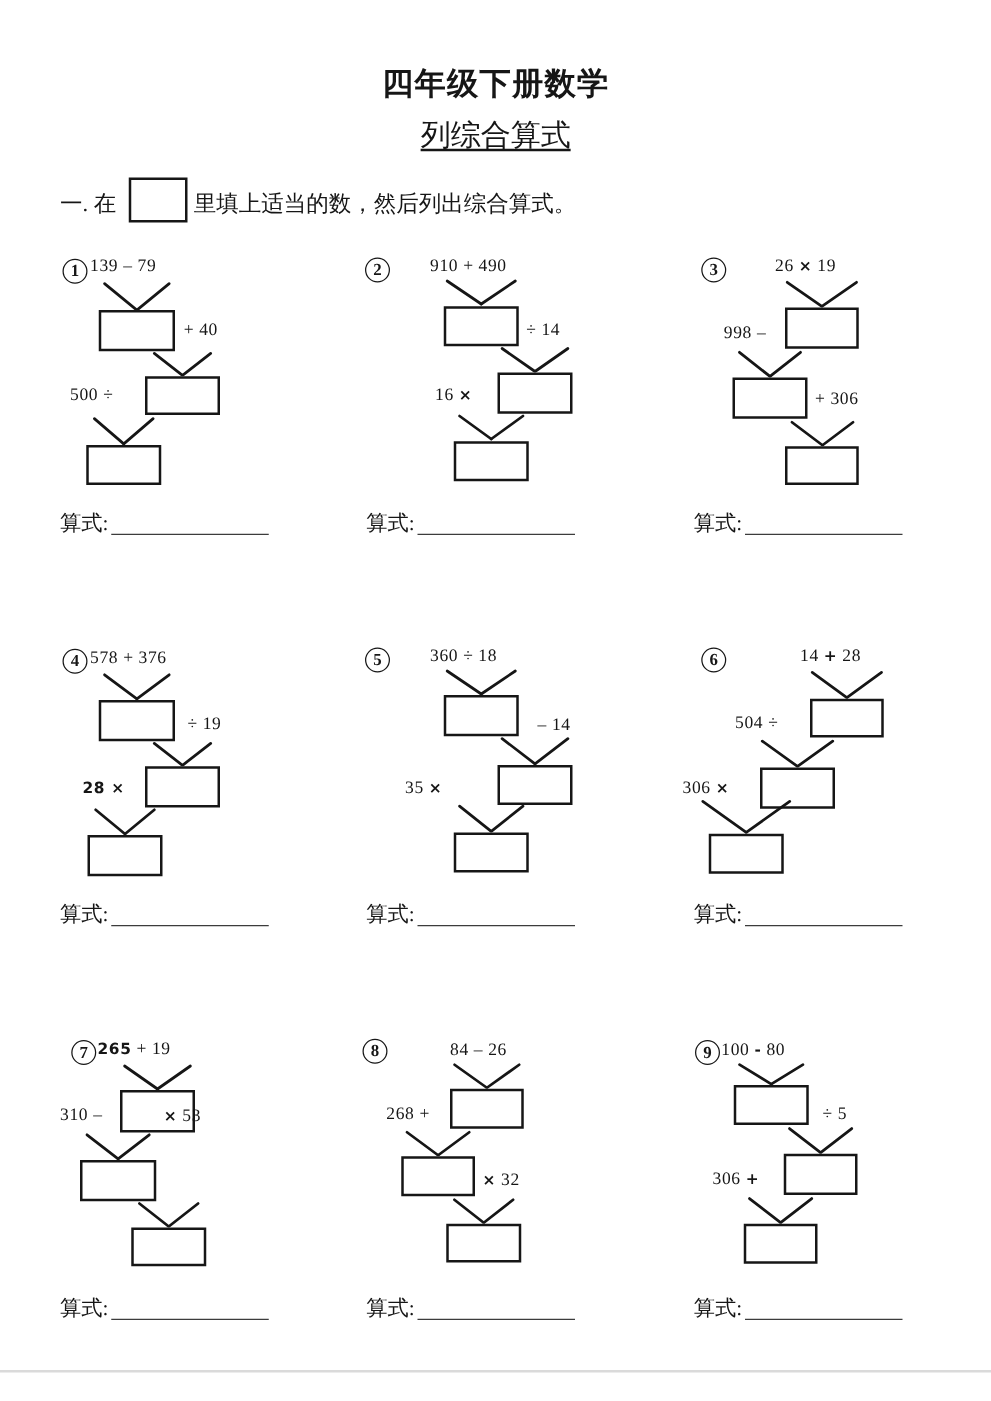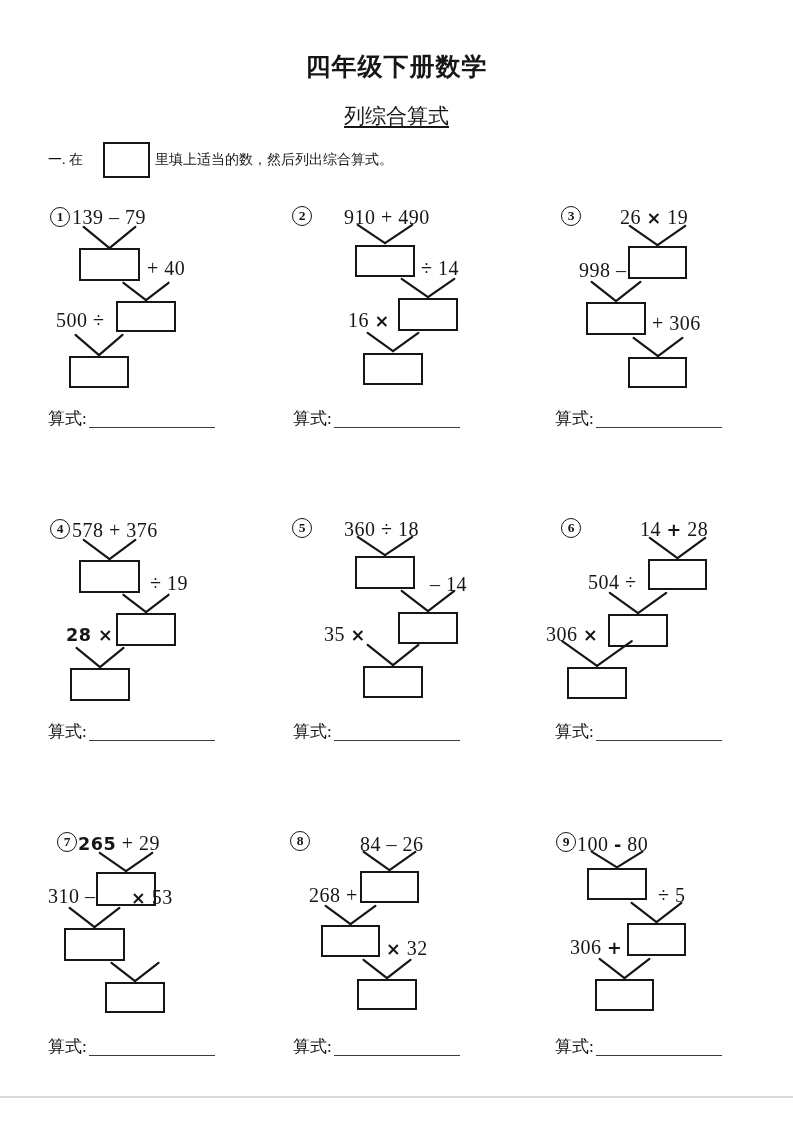--- a/index.html
+++ b/index.html
@@ -6,34 +6,34 @@
   html,body { background:#fff; }
   body {
     width:793px; height:1121px; position:relative; overflow:hidden;
     font-family:"Liberation Serif","DejaVu Serif",serif; color:#161616;
   }
   .title {
     position:absolute; left:0; top:50px; width:793px; text-align:center;
     font-size:25px; font-weight:bold; letter-spacing:1px;
   }
   .subtitle {
-    position:absolute; left:0; top:102px; width:793px; text-align:center;
-    font-size:21px; text-decoration:underline; text-underline-offset:3px;
-  }
-  .instr { position:absolute; font-size:14px; white-space:nowrap; }
+    position:absolute; left:0; top:92px; width:793px; text-align:center;
+    font-size:24px; text-decoration:underline; text-underline-offset:3px;
+  }
+  .instr { position:absolute; font-size:18px; white-space:nowrap; }
   .iblank {
     position:absolute; left:103px; top:142px; width:47px; height:36px;
     border:2px solid #161616; background:#fff;
   }
   .circ {
     position:absolute; width:20px; height:20px; border:1.7px solid #161616;
     border-radius:50%; font-size:13.5px; line-height:17px; text-align:center;
     font-weight:bold;
   }
-  .expr { position:absolute; font-size:20px; white-space:nowrap; letter-spacing:.5px; }
+  .expr { position:absolute; font-size:14px; white-space:nowrap; letter-spacing:.5px; }
   .f-s { font-family:"DejaVu Sans","Liberation Sans",sans-serif; font-weight:700; font-size:.88em; }
   .box { position:absolute; border:2.2px solid #161616; background:#fff; }
   .v { position:absolute; overflow:visible; }
   .v line { stroke:#161616; stroke-width:2.2; vector-effect:non-scaling-stroke; stroke-linecap:round; }
   .ans { position:absolute; font-size:17px; white-space:nowrap; }
   .ansline {
     display:inline-block; width:126px; height:20px; margin-left:2px;
     border-bottom:1.7px solid #3c3c3c; vertical-align:-4px;
   }
   .pbreak { position:absolute; left:0; top:1096px; width:793px; height:2px; background:#dadada; }
@@ -180,21 +180,21 @@
   <svg class="v" style="left:560px;top:640px;width:74px;height:27px" viewBox="0 0 100 100" preserveAspectRatio="none">
       <line x1="3" y1="4" x2="50" y2="96"></line>
       <line x1="97" y1="4" x2="50" y2="96"></line>
     </svg>
   <div class="box" style="left:567px;top:667px;width:60px;height:32px"></div>
   <div class="ans" style="left:555px;top:720px"><span>算式:</span><span class="ansline"></span></div>
 </div>
 
 <div>
   <span class="circ" style="left:57px;top:832px">7</span>
-  <span class="expr" style="left:78px;top:832px"><span class="f-s">265</span><span> + 29</span></span>
+  <span class="expr" style="left:78px;top:832px"><span class="f-s">265</span><span> + 19</span></span>
   <svg class="v" style="left:98px;top:852px;width:56px;height:20px" viewBox="0 0 100 100" preserveAspectRatio="none">
       <line x1="3" y1="4" x2="50" y2="96"></line>
       <line x1="97" y1="4" x2="50" y2="96"></line>
     </svg>
   <div class="box" style="left:96px;top:872px;width:60px;height:34px"></div>
   <span class="expr" style="left:48px;top:885px"><span>310 –</span></span>
   <svg class="v" style="left:68px;top:907px;width:53px;height:21px" viewBox="0 0 100 100" preserveAspectRatio="none">
       <line x1="3" y1="4" x2="50" y2="96"></line>
       <line x1="97" y1="4" x2="50" y2="96"></line>
     </svg>

